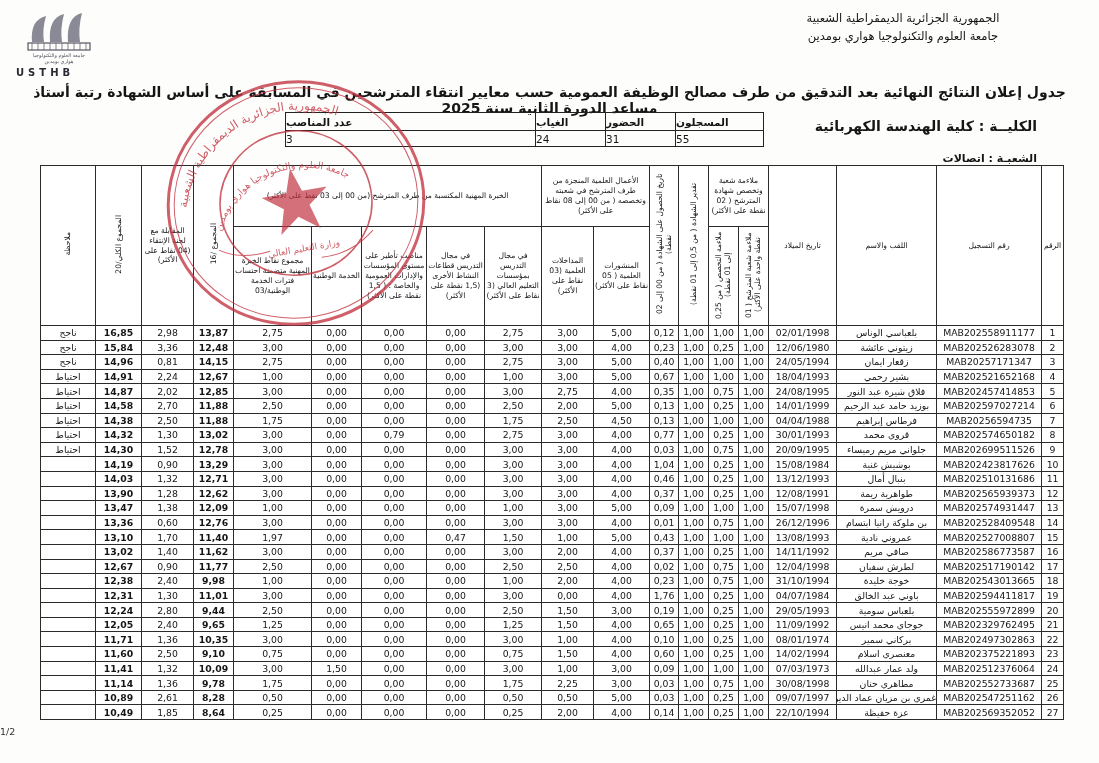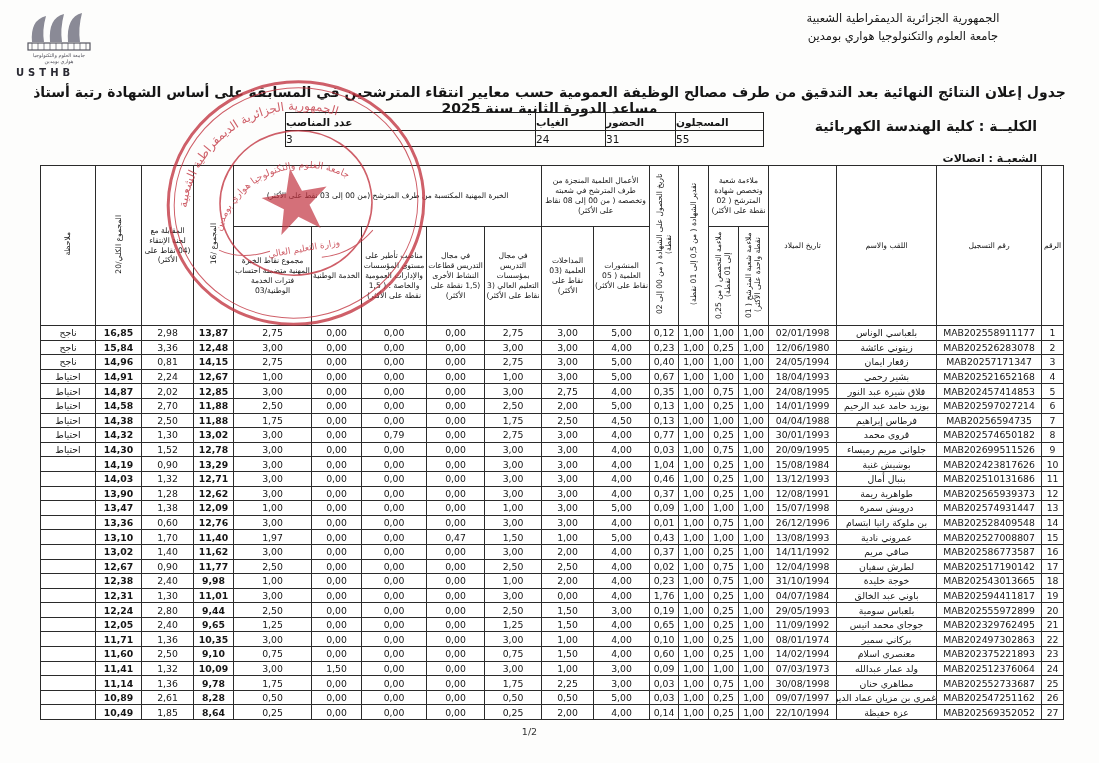--- a/index.html
+++ b/index.html
@@ -36,21 +36,21 @@
   .vert.short{max-height:90px;}
   table.main tbody td{height:13.6px;font-size:9.3px;line-height:13px;white-space:nowrap;}
   td.reg{text-align:left;direction:ltr;font-size:9.6px;padding-left:2px;}
   td.name{text-align:right;padding-right:3px;font-size:9.6px;margin-top:32px;}
   td.b{font-weight:bold;}
   td.note{font-size:8.8px;}
   
   .stamp{position:absolute;top:76px;left:162px;opacity:.78;pointer-events:none;
     transform:rotate(-10deg);}
   
-  .footer{position:absolute;bottom:26px;left:0;right:40px;text-align:center;font-size:9.5px;color:#333;}
+  .footer{position:absolute;bottom:26px;left:0;right:40px;text-align:left;font-size:9.5px;color:#333;}
 </style>
 </head>
 <body>
 
 <div class="gov-block">
   <div>الجمهورية الجزائرية الديمقراطية الشعبية</div>
   <div>جامعة العلوم والتكنولوجيا هواري بومدين</div>
 </div>
 
 <div class="logo">

